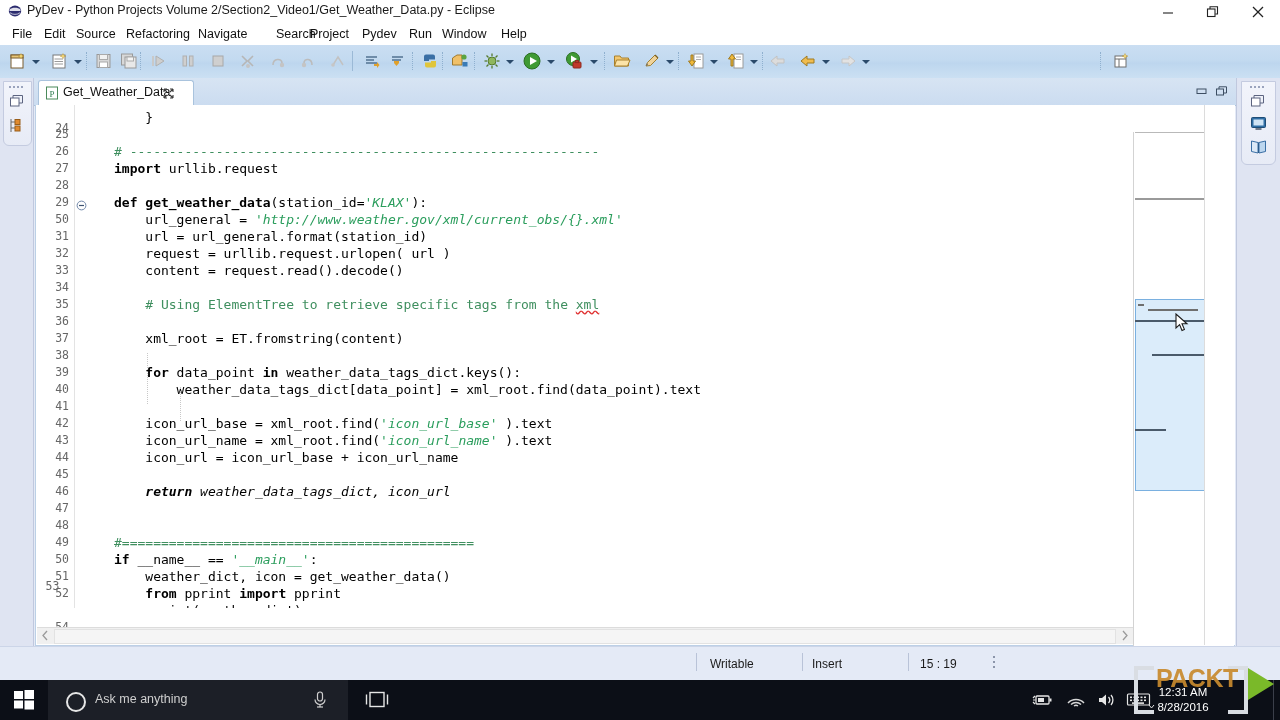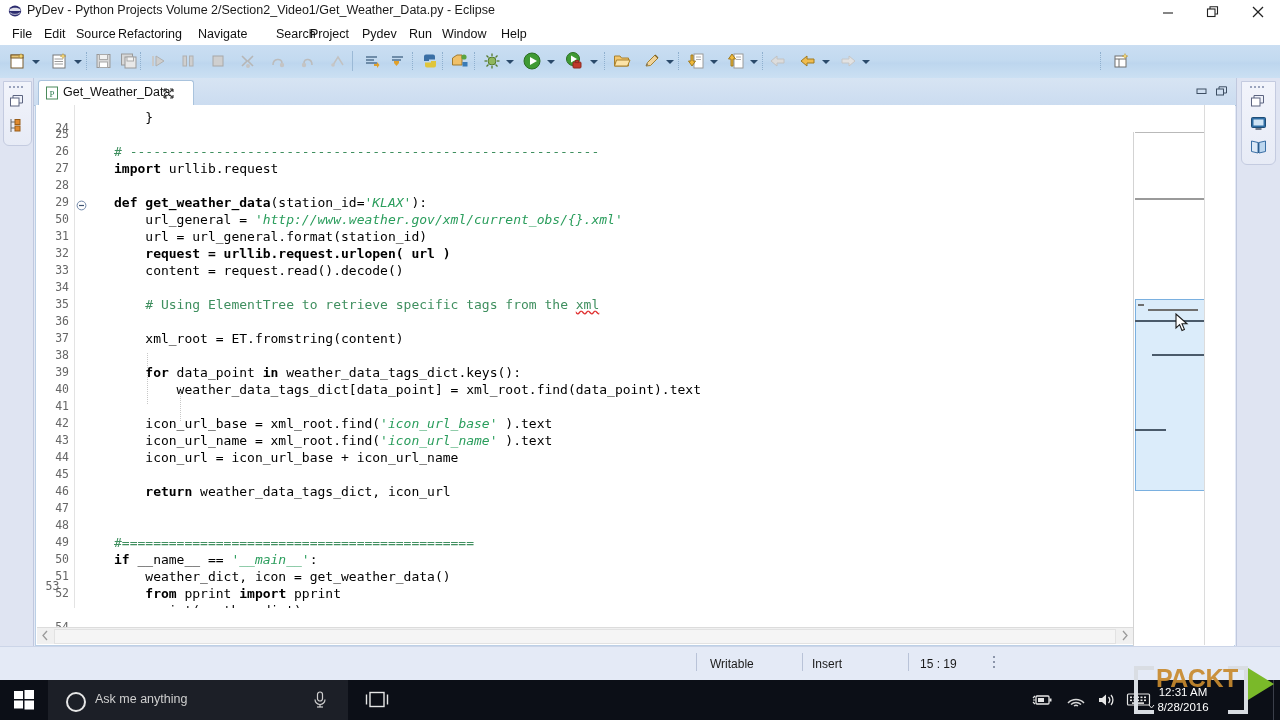--- a/index.html
+++ b/index.html
@@ -161,21 +161,21 @@
         <line x1="2" y1="2" x2="12" y2="12" stroke="#222" stroke-width="1.2"></line>
         <line x1="12" y1="2" x2="2" y2="12" stroke="#222" stroke-width="1.2"></line>
       </svg>
     </div>
   </div>
 
   <div class="menubar">
     <div class="menuitem" style="left:6px">File</div>
     <div class="menuitem" style="left:38px">Edit</div>
     <div class="menuitem" style="left:70px">Source</div>
-    <div class="menuitem" style="left:112px">Refactoring</div>
+    <div class="menuitem" style="left:120px">Refactoring</div>
     <div class="menuitem" style="left:192px">Navigate</div>
     <div class="menuitem" style="left:270px">Search</div>
     <div class="menuitem" style="left:304px">Project</div>
     <div class="menuitem" style="left:356px">Pydev</div>
     <div class="menuitem" style="left:403px">Run</div>
     <div class="menuitem" style="left:436px">Window</div>
     <div class="menuitem" style="left:495px">Help</div>
   </div>
 
   <div class="toolbar">
@@ -552,34 +552,34 @@
         <div class="indent-guide" style="left:111px;top:248px;height:51px;"></div>
         <div class="indent-guide" style="left:144px;top:282px;height:34px;"></div>
       <div class="cl" style="top: 4px;"><span class="">    }</span></div>
           <div class="cl" style="top: 21px;"></div>
           <div class="cl" style="top: 38px;"><span class="cmt"># ------------------------------------------------------------</span></div>
           <div class="cl" style="top: 55px;"><span class="kw">import</span><span class=""> urllib.request</span></div>
           <div class="cl" style="top: 72px;"></div>
           <div class="cl" style="top: 89px;"><span class="kw">def </span><span class="fn">get_weather_data</span><span class="">(station_id=</span><span class="str">'KLAX'</span><span class="">):</span></div>
           <div class="cl" style="top: 106px;"><span class="">    url_general = </span><span class="str">'http://www.weather.gov/xml/current_obs/{}.xml'</span></div>
           <div class="cl" style="top: 123px;"><span class="">    url = url_general.format(station_id)</span></div>
-          <div class="cl" style="top: 140px; font-weight: bold;"><span class="">    request = urllib.request.urlopen( url )</span></div>
+          <div class="cl" style="top: 140px;"><span class="">    request = urllib.request.urlopen( url )</span></div>
           <div class="cl" style="top: 157px;"><span class="">    content = request.read().decode()</span></div>
           <div class="cl" style="top: 174px;"></div>
           <div class="cl" style="top: 191px;"><span class="">    </span><span class="cmt"># Using ElementTree to retrieve specific tags from the </span><span class="cmt sp">xml</span></div>
           <div class="cl" style="top: 225px;"><span class="">    xml_root = ET.fromstring(content)</span></div>
           <div class="cl" style="top: 242px;"></div>
           <div class="cl" style="top: 259px;"><span class="">    </span><span class="kw">for</span><span class=""> data_point </span><span class="kw">in</span><span class=""> weather_data_tags_dict.keys():</span></div>
           <div class="cl" style="top: 276px;"><span class="">        weather_data_tags_dict[data_point] = xml_root.find(data_point).text</span></div>
           <div class="cl" style="top: 293px;"></div>
           <div class="cl" style="top: 310px;"><span class="">    icon_url_base = xml_root.find(</span><span class="str">'icon_url_base'</span><span class=""> ).text</span></div>
           <div class="cl" style="top: 327px;"><span class="">    icon_url_name = xml_root.find(</span><span class="str">'icon_url_name'</span><span class=""> ).text</span></div>
           <div class="cl" style="top: 344px;"><span class="">    icon_url = icon_url_base + icon_url_name</span></div>
           <div class="cl" style="top: 361px;"></div>
-          <div class="cl" style="top: 378px;"><span class="">    </span><span class="kw">return</span><span class=""> weather_data_tags_dict, icon_url</span></div>
+          <div class="cl" style="top: 378px; font-style: italic;"><span class="">    </span><span class="kw">return</span><span class=""> weather_data_tags_dict, icon_url</span></div>
           <div class="cl" style="top: 395px;"></div>
           <div class="cl" style="top: 412px;"></div>
           <div class="cl" style="top: 429px;"><span class="cmt">#=============================================</span></div>
           <div class="cl" style="top: 446px;"><span class="kw">if</span><span class=""> __name__ == </span><span class="str">'__main__'</span><span class="">:</span></div>
           <div class="cl" style="top: 463px;"><span class="">    weather_dict, icon = get_weather_data()</span></div>
           <div class="cl" style="top: 480px;"><span class="">    </span><span class="kw">from</span><span class=""> pprint </span><span class="kw">import</span><span class=""> pprint</span></div>
           <div class="cl" style="top: 497px;"><span class="">    pprint(weather_dict)</span></div>
         </div>
 
       <div class="hscroll">

